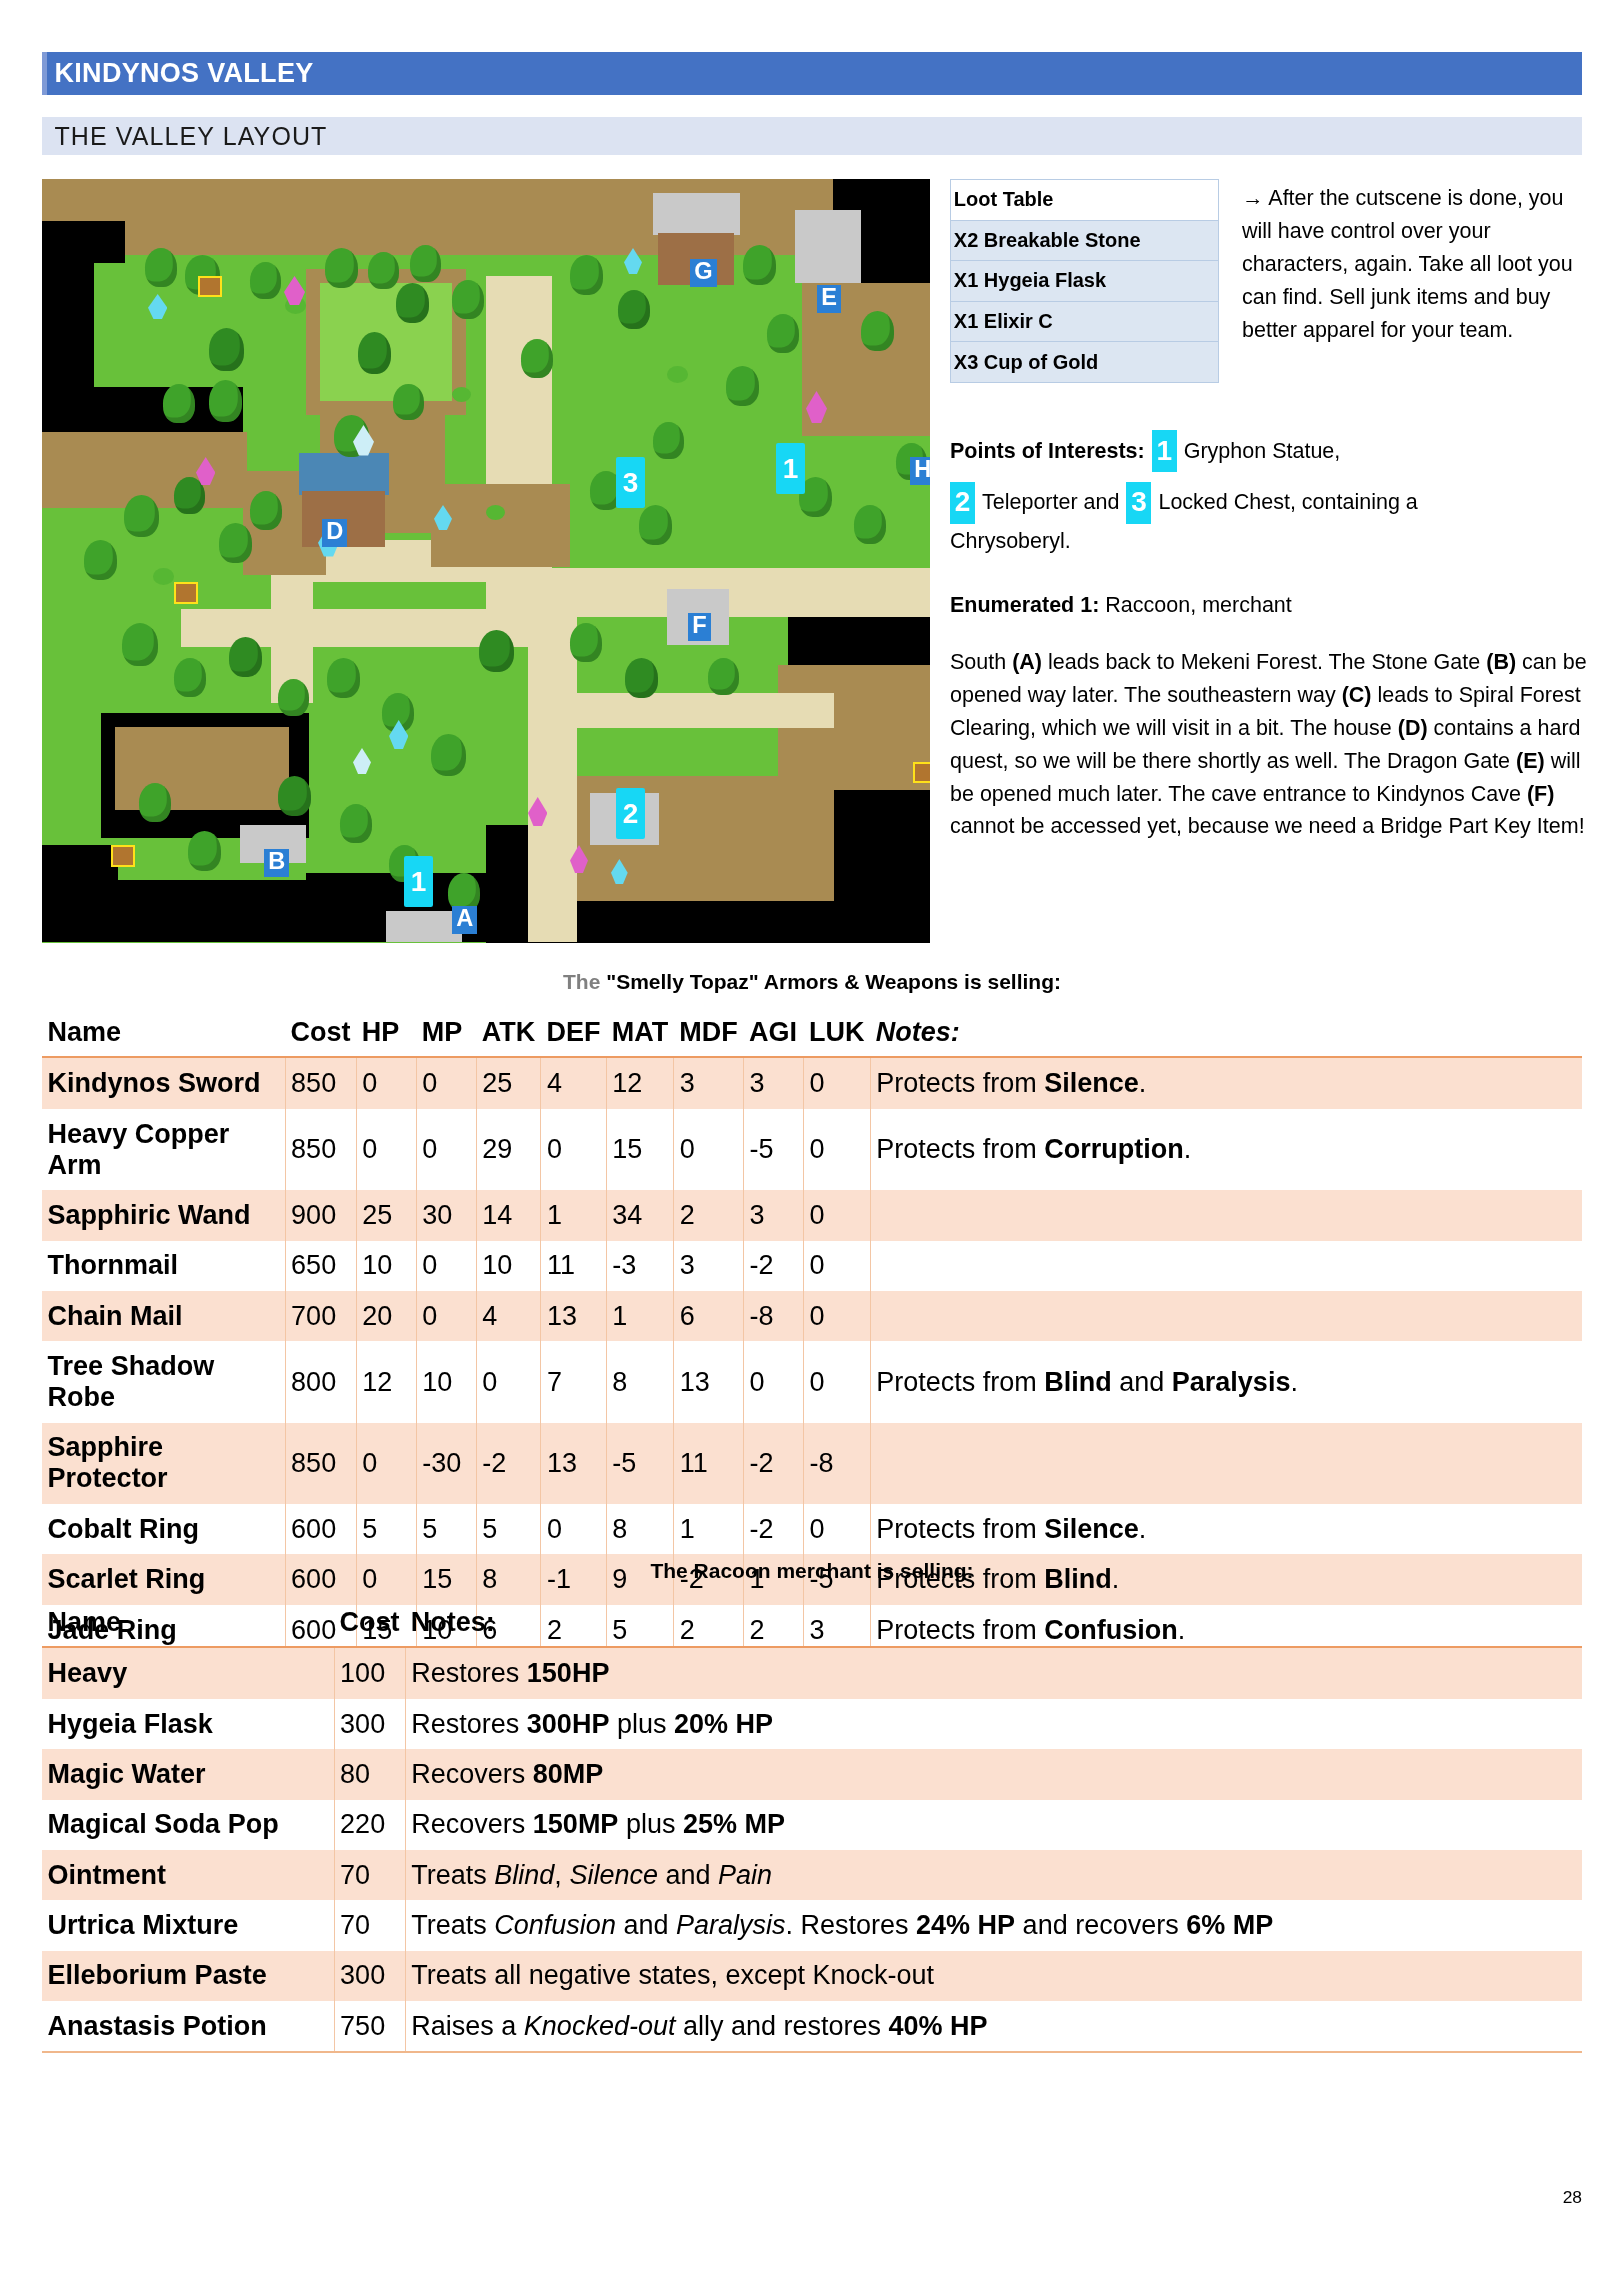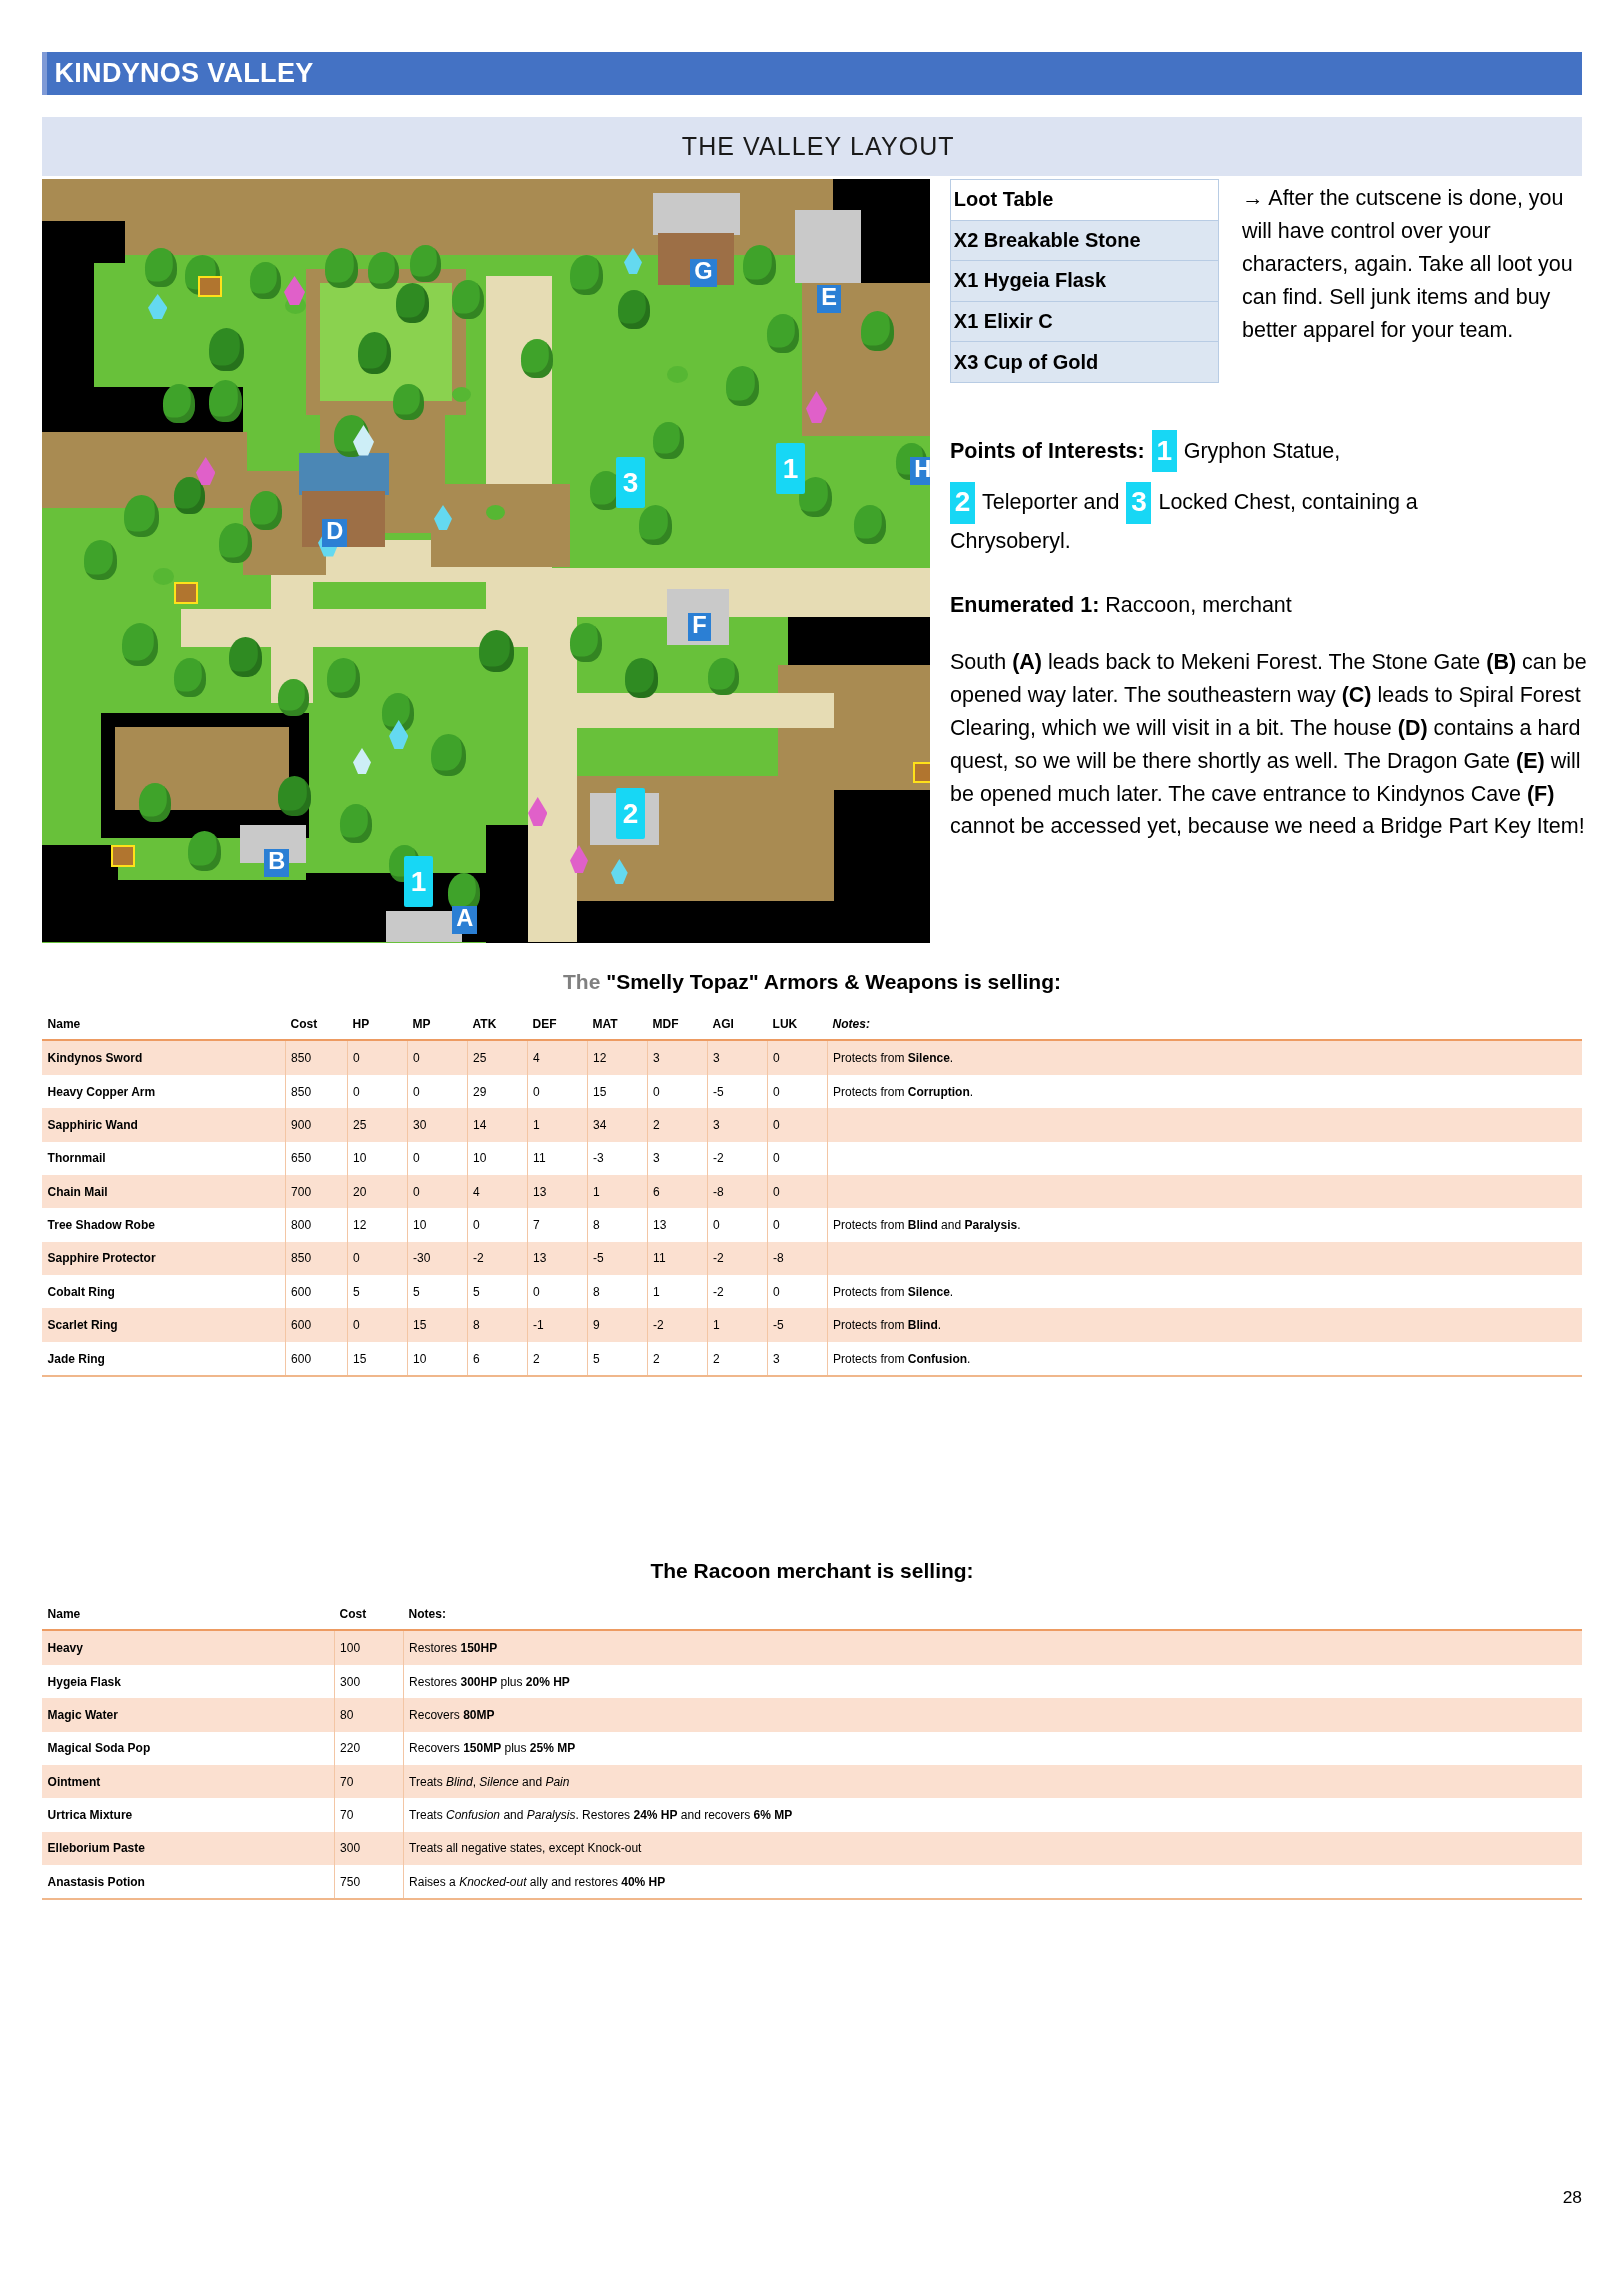--- a/index.html
+++ b/index.html
@@ -29,23 +29,23 @@
   .chapter-title {
     color:#ffffff;
     font-size: 27px;
     font-weight: bold;
     letter-spacing: 0.3px;
     margin-left: 12.5px;
   }
   .section-bar {
     position: absolute;
     left: 42px; top: 117px;
-    width: 1540px; height: 59px;
+    width: 1540px; height: 38px;
     background: #dce3f2;
-    display:flex; align-items:center;justify-content:center;
+    display:flex; align-items:center;
   }
   .section-title {
     color:#1a1a1a;
     font-size: 25px;
     letter-spacing: 1.1px;
     margin-left: 12.5px;
   }
 
   
   .map {
@@ -130,21 +130,21 @@
     text-align:center;
     font-size:21px;
     font-weight:bold;
   }
   .tbl-caption .grey { color:#808080; }
 
   
   table.data {
     position:absolute;
     border-collapse:collapse;
-    font-size:12px;
+    font-size:27px;
   }
   table.data th {
     font-weight:bold;
     text-align:left;
     padding:4.2px 5.6px 8.3px 5.6px;
     border:none;
     white-space:nowrap;
   }
   table.data th.notes { font-style:italic; }
   table.data td {

